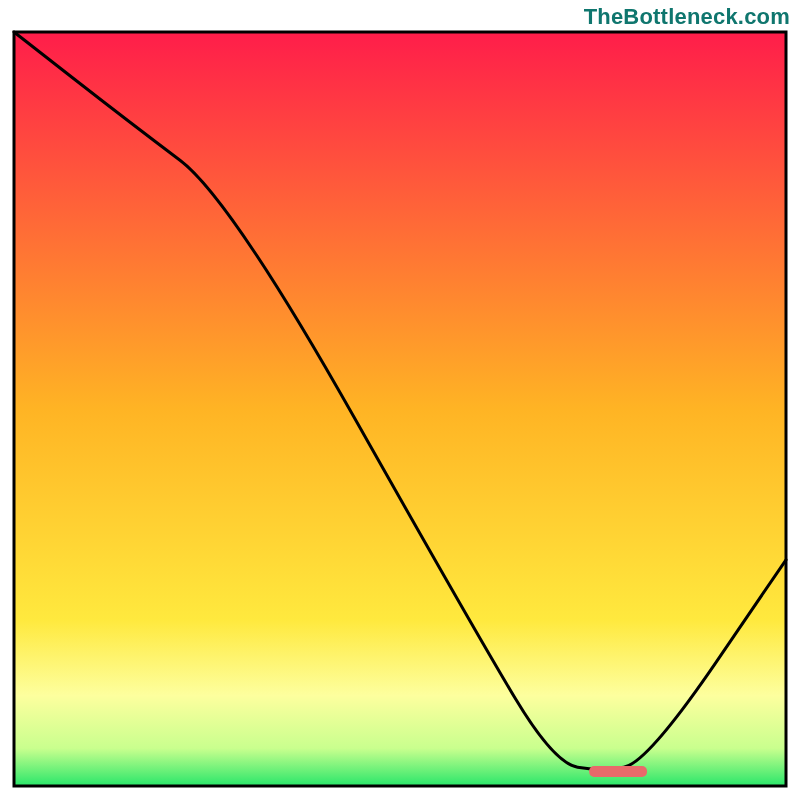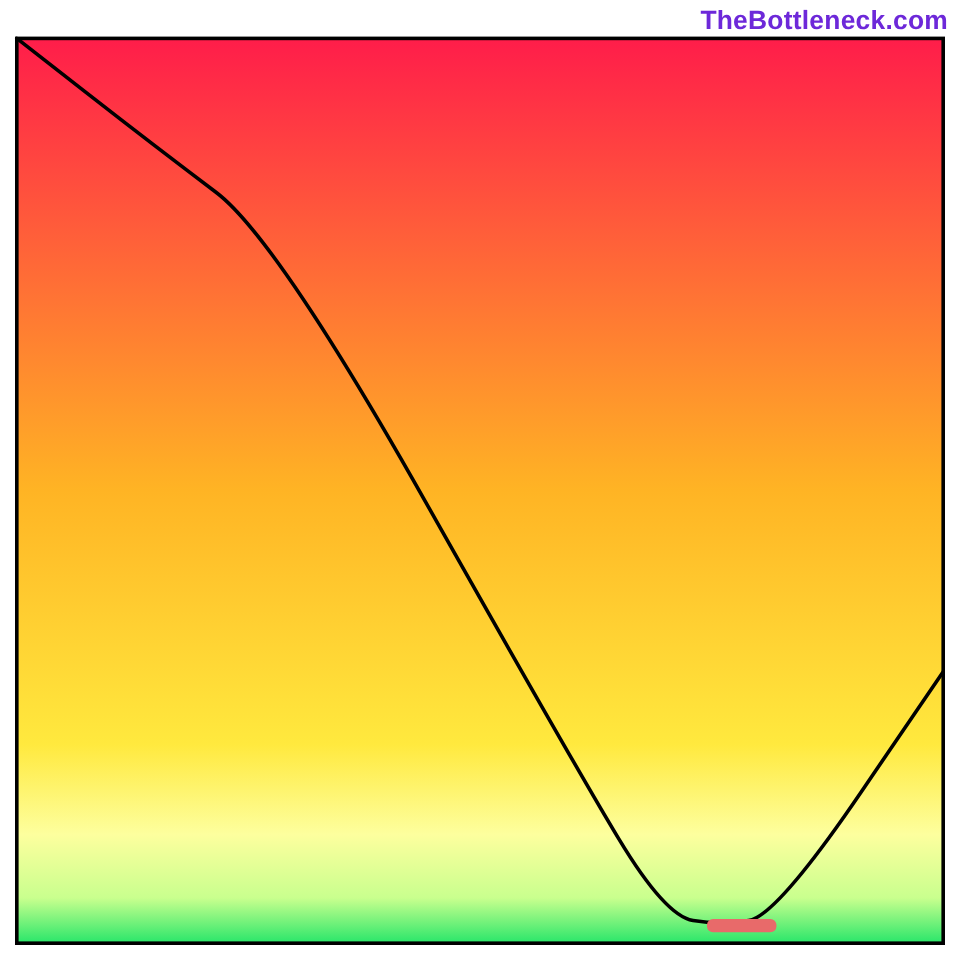--- a/index.html
+++ b/index.html
@@ -15,21 +15,21 @@
     position: relative;
     width: 800px;
     height: 800px;
   }
   .watermark {
     position: absolute;
     top: 4px;
     right: 10px;
     font-size: 22px;
     font-weight: bold;
-    color: #6d28d9;
+    color: #0f766e;
     letter-spacing: 0.2px;
   }
   svg {
     display: block;
   }
 </style>
 </head>
 <body>
 
 <div class="chart-container">

